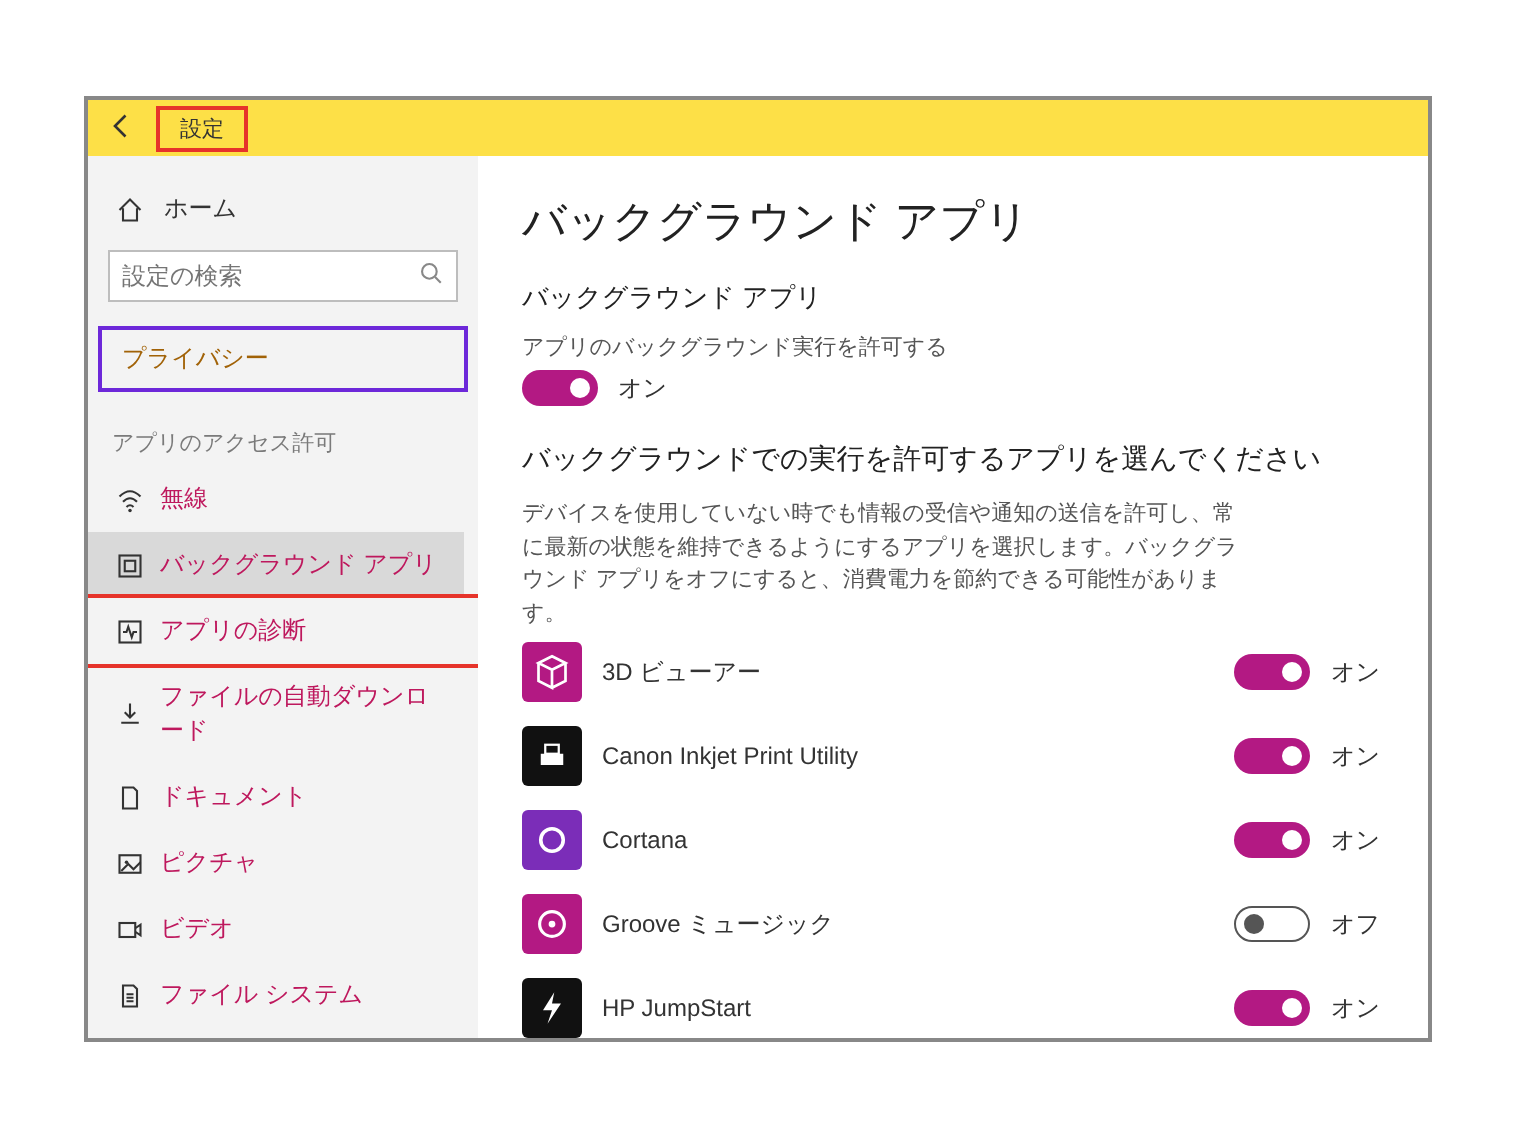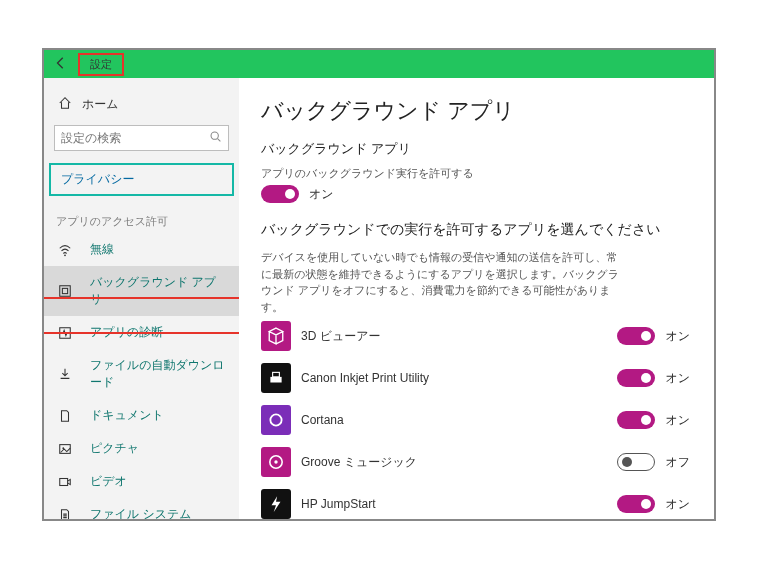--- a/index.html
+++ b/index.html
@@ -5,46 +5,46 @@
 * { margin: 0; padding: 0; box-sizing: border-box; font-family: "Segoe UI", "Yu Gothic UI", Meiryo, sans-serif; }
 body { background: #fff; width: 758px; height: 569px; position: relative; overflow: hidden; }
 .window {
   position: absolute; left: 42px; top: 48px; right: 42px; bottom: 48px;
   border: 2px solid #888;
   display: flex; flex-direction: column;
   background: #fff;
 }
 .titlebar {
   height: 28px; display: flex; align-items: center; gap: 10px;
-  padding: 0 10px; background: #22c55e;
+  padding: 0 10px; background: #fde047;
 }
 .back-btn { font-size: 14px; color: #333; background: none; border: none; cursor: pointer; }
 .title-box { border: 2px solid #e6332a; padding: 2px 10px; font-size: 11px; color: #333; }
 .body { flex: 1; display: flex; overflow: hidden; }
 .sidebar {
   width: 195px; background: #f3f3f3; display: flex; flex-direction: column;
   padding-top: 12px; overflow-y: auto;
 }
-.home-row { display: flex; gap: 10px; padding: 6px 14px; font-size: 12px; color: #333; }
+.home-row { display: flex; align-items: center; gap: 10px; padding: 6px 14px; font-size: 12px; color: #333; }
 .home-row svg { width: 14px; height: 14px; }
 .search-box {
   margin: 6px 10px; height: 26px; border: 1px solid #bdbdbd; background: #fff;
   display: flex; align-items: center; padding: 5px 6px; font-size: 12px; color: #888;
   position: relative;
 }
 .search-box input { border:none; outline:none; flex:1; font-size: 12px; background:transparent; }
 .search-box .mag { position: absolute; right: 6px; top: 50%; transform: translateY(-50%); }
 .privacy-box {
-  margin: 6px 5px 8px 5px; border: 2px solid #14b8a6; padding: 6px 10px;
-  font-size: 12px; color: #0369a1;
+  margin: 6px 5px 8px 5px; border: 2px solid #6d28d9; padding: 6px 10px;
+  font-size: 12px; color: #a16207;
 }
 .section-label { font-size: 11px; color: #7a7a7a; padding: 10px 12px 4px; }
 .nav-item {
-  display: flex; align-items: center; gap: 18px; padding: 8px 14px;
-  font-size: 12px; color: #0f766e; border: none; background: none; text-align: left; cursor: pointer;
+  display: flex; align-items: center; gap: 8px; padding: 8px 14px;
+  font-size: 12px; color: #be185d; border: none; background: none; text-align: left; cursor: pointer;
 }
 .nav-item.active { background: #d9d9d9; }
 .nav-item svg, .nav-item .icon { width: 14px; height: 14px; flex-shrink: 0; }
 .nav-wrap { position: relative; }
 .red-outline {
   position: absolute; border: 2px solid #e6332a; pointer-events: none;
 }
 .main { flex: 1; padding: 18px 24px 10px 22px; overflow-y: auto; }
 .main h1 { font-size: 22px; font-weight: 400; color: #222; margin-bottom: 14px; }
 .main h2 { font-size: 13px; font-weight: 400; color: #222; margin-bottom: 8px; }

